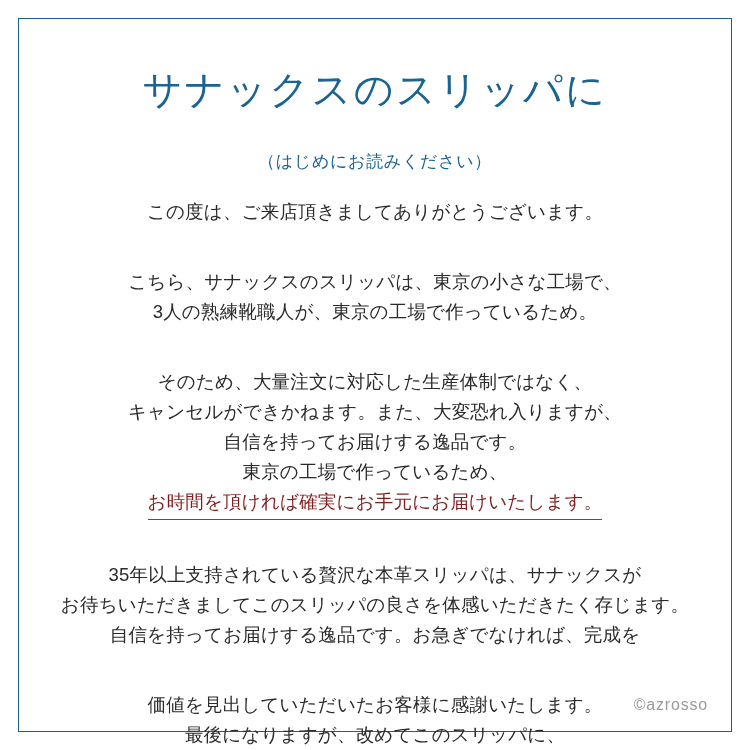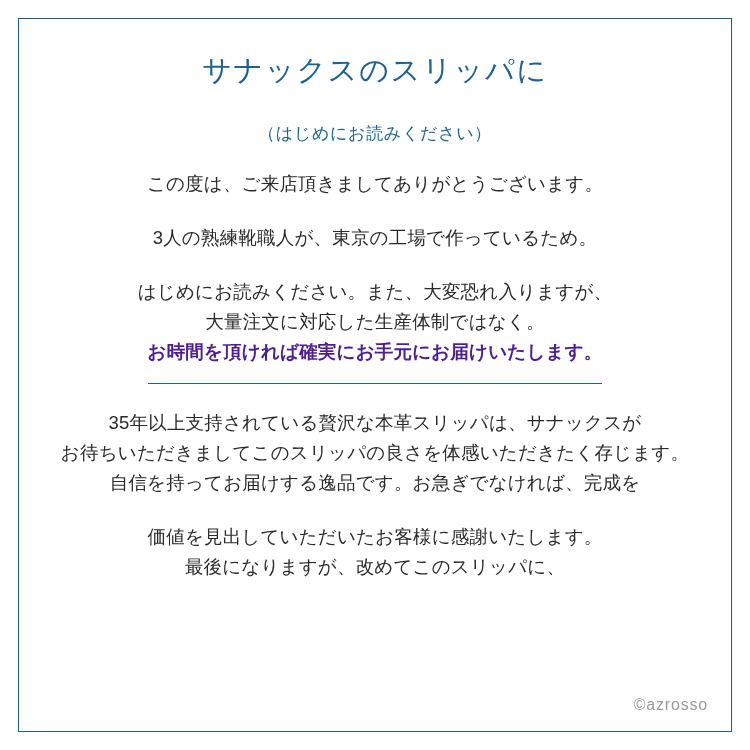--- a/index.html
+++ b/index.html
@@ -37,58 +37,57 @@
     height: 750px;
     box-sizing: border-box;
     padding: 44px 40px 28px 40px;
     display: flex;
     flex-direction: column;
     align-items: center;
   }
   .headline {
     text-align: center;
     color: #1b6390;
-    font-size: 29px;
+    font-size: 39px;
     line-height: 1.52;
     letter-spacing: 0.06em;
     font-weight: 400;
-    margin: 4px;
+    margin: 16px;
   }
   .headline .l2 {
     display: block;
   }
   .subhead {
     text-align: right;
     color: #1b6390;
     font-size: 17px;
     letter-spacing: 0.04em;
-    margin-top: 26px;
+    margin-top: 15px;
     margin-bottom: 0;
   }
   .body-block {
     color: #2a2a2a;
     font-size: 18.5px;
     line-height: 1.62;
     letter-spacing: 0.01em;
     text-align: center;
-    margin: 0;
+    margin: 16px;
   }
   .para {
     margin-top: 24px;
   }
   .para div {
     white-space: nowrap;
   }
   .highlight {
-    color: #4c1d95;
+    color: #7f1d1d;
     position: relative;
     display: inline-block;
-    padding-bottom: 16px;
+    padding-bottom: 2px;
     border-bottom: 1px solid #1b6390;
-    font-weight: bold;
   }
   .credit {
     position: absolute;
     right: 42px;
     bottom: 36px;
     font-size: 16px;
     color: #9a9a9a;
     letter-spacing: 0.05em;
   }
 </style>
@@ -104,26 +103,29 @@
       <span class="l1">サナックスのスリッパに</span>
     </h1>
 
     <p class="subhead">（はじめにお読みください）</p>
 
     <div class="body-block para">
       <div>この度は、ご来店頂きましてありがとうございます。</div>
     </div>
 
     <div class="body-block para">
+      <div>こちら、サナックスのスリッパは、東京の小さな工場で、</div>
       <div>3人の熟練靴職人が、東京の工場で作っているため。</div>
     </div>
 
     <div class="body-block para">
-      <div>はじめにお読みください。また、大変恐れ入りますが、</div>
-      <div>大量注文に対応した生産体制ではなく。</div>
+      <div>そのため、大量注文に対応した生産体制ではなく、</div>
+      <div>キャンセルができかねます。また、大変恐れ入りますが、</div>
+      <div>自信を持ってお届けする逸品です。</div>
+      <div>東京の工場で作っているため、</div>
       <div>
         <span class="highlight">お時間を頂ければ確実にお手元にお届けいたします。</span>
       </div>
     </div>
 
     <div class="body-block para">
       <div>35年以上支持されている贅沢な本革スリッパは、サナックスが</div>
       <div>お待ちいただきましてこのスリッパの良さを体感いただきたく存じます。</div>
       <div>自信を持ってお届けする逸品です。お急ぎでなければ、完成を</div>
     </div>

